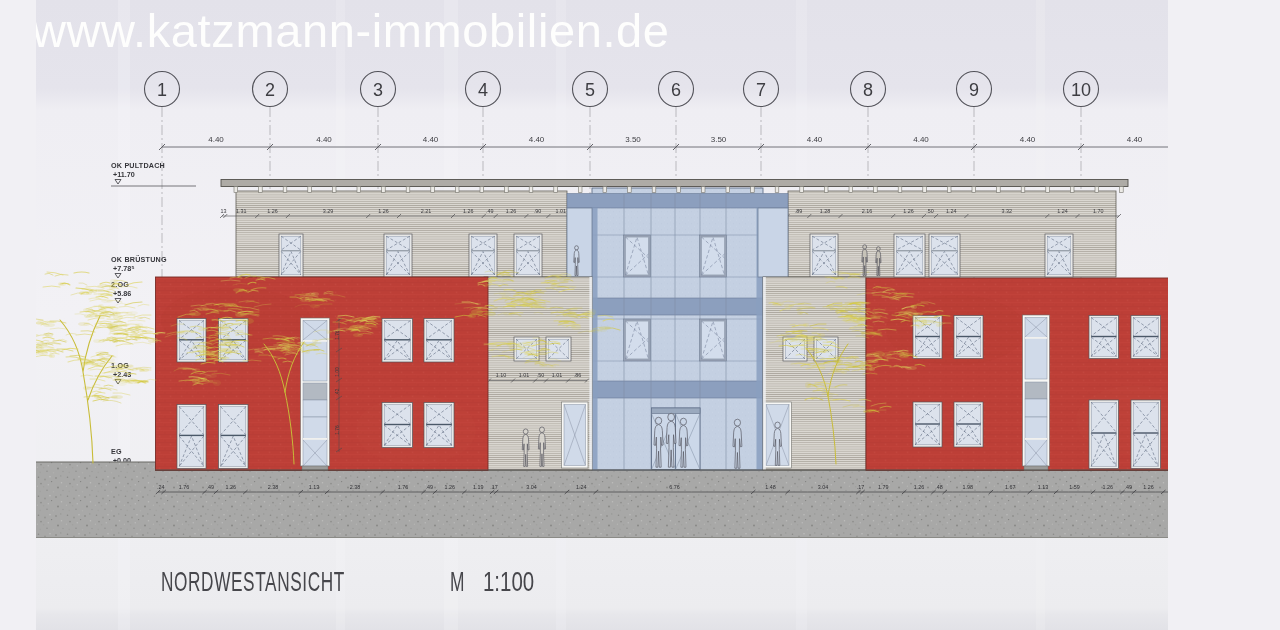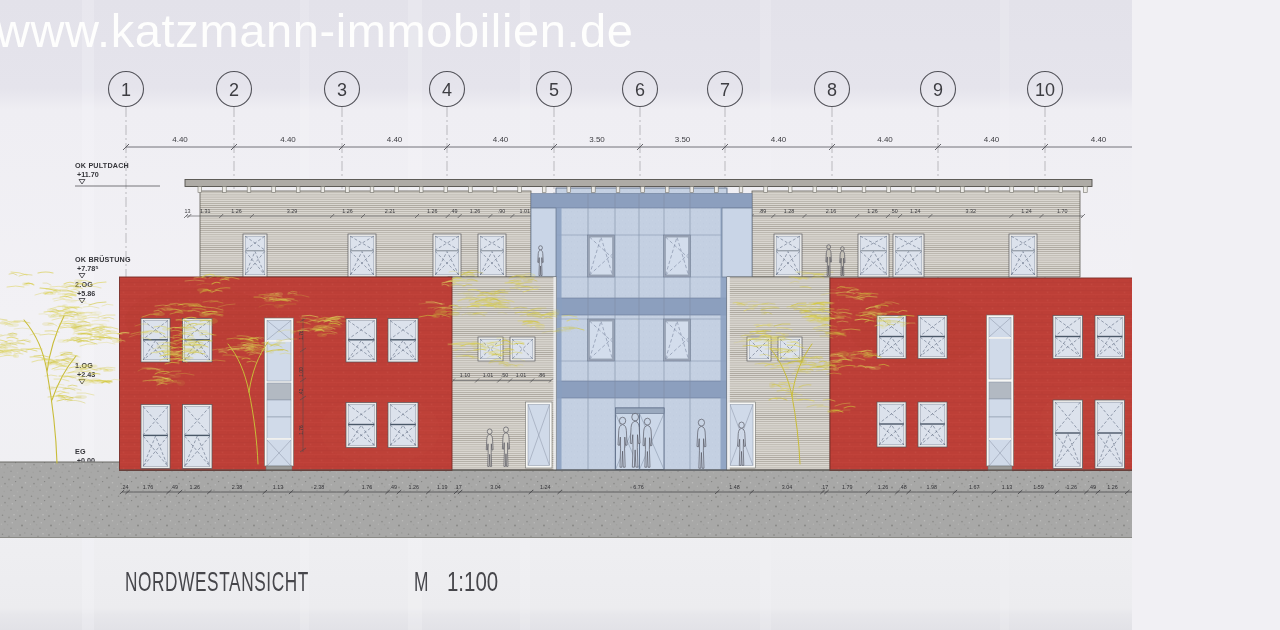--- a/index.html
+++ b/index.html
@@ -1,17 +1,17 @@
 <!DOCTYPE html>
 <html lang="de"><head>
 <meta charset="utf-8">
 <title>Nordwestansicht</title>
 <style>
 html,body{margin:0;padding:0;background:#f1f0f4;}
-#page{position:relative;width:1132px;height:630px;overflow:hidden;font-family:"Liberation Sans",sans-serif;}
+#page{position:relative;width:1132px;height:630px;overflow:hidden;font-family:"Liberation Sans",sans-serif;margin-left:36px;}
 svg{display:block;}
 </style>
 </head>
 <body>
 <div id="page">
 <svg width="1280" height="630" viewBox="0 0 1280 630" xmlns="http://www.w3.org/2000/svg">
 <defs>
 <linearGradient id="bgg" x1="0" y1="0" x2="0" y2="1">
   <stop offset="0" stop-color="#e3e2ea"></stop>
   <stop offset="0.14" stop-color="#e5e4ec"></stop>

